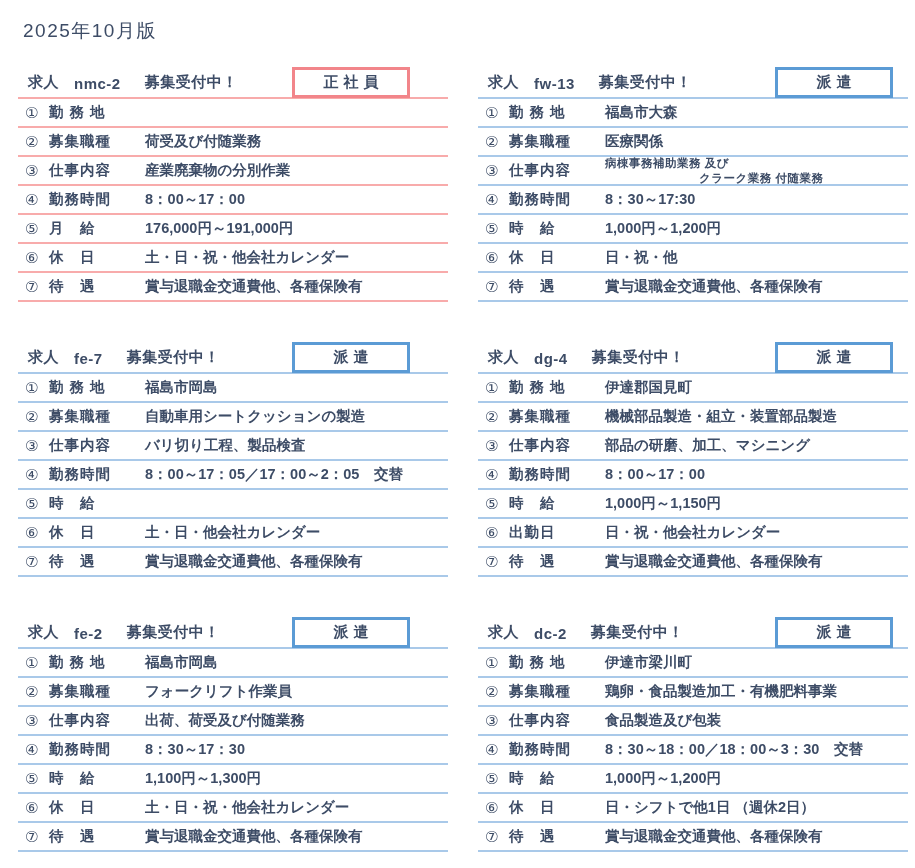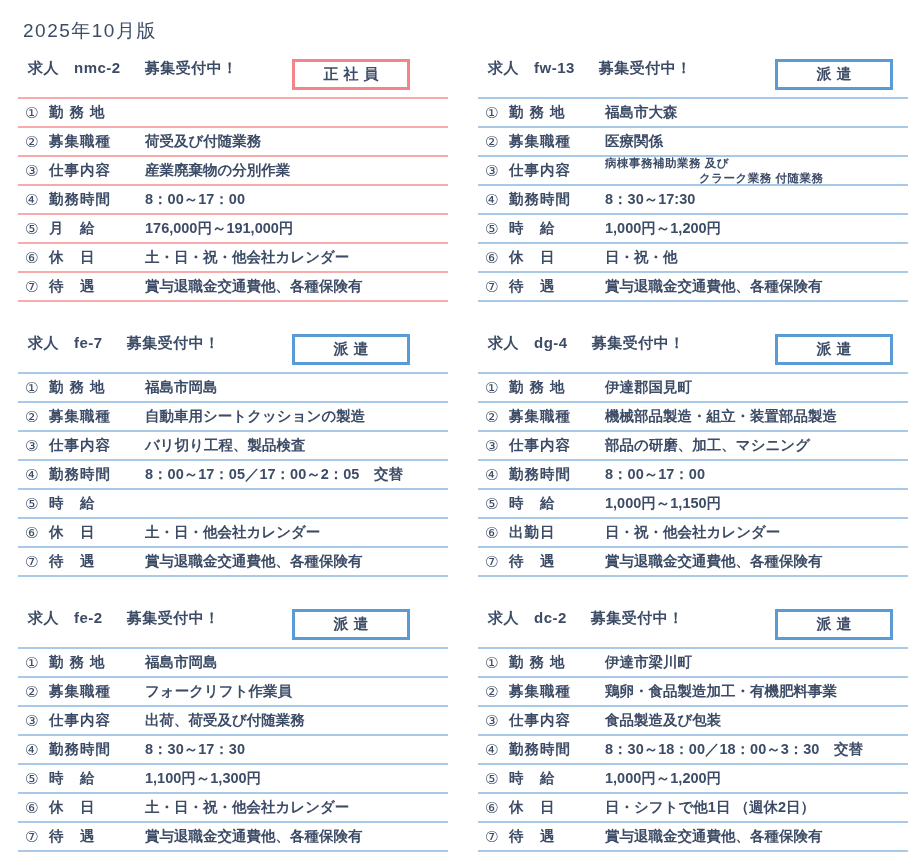--- a/index.html
+++ b/index.html
@@ -15,30 +15,30 @@
   .grid {
     display:grid; grid-template-columns:430px 430px;
     column-gap:30px; row-gap:32px;
     margin:15px 0 0 18px;
   }
   .card { position:relative; }
   .card.fulltime { --line:#f8abab; --accent:#f2858a; }
   .card.dispatch { --line:#a9c9e9; --accent:#5b9bd5; }
 
   .card-header {
-    height:33px; display:flex; align-items:flex-start;
+    height:33px; display:flex; align-items:flex-end;
     border-bottom:2px solid var(--line);
     font-weight:bold; font-size:15px; padding:0 0 5px 10px;
     letter-spacing:0.5px;
   }
   .h-code { margin-left:15px; font-family:Liberation Sans, sans-serif; }
   .h-status { margin-left:24px; }
 
   .badge {
-    position:absolute; top:0; width:107px; height:25px;
+    position:absolute; top:8px; width:107px; height:25px;
     border:3px solid var(--accent); background:#ffffff;
     display:flex; align-items:center; justify-content:center;
     font-weight:bold; font-size:15px; letter-spacing:5px;
     padding-left:5px; box-sizing:content-box; z-index:2;
   }
   .card:nth-child(odd) .badge { right:38px; }
   .card:nth-child(even) .badge { right:15px; }
 
   .row {
     display:flex; align-items:center; height:27px;

